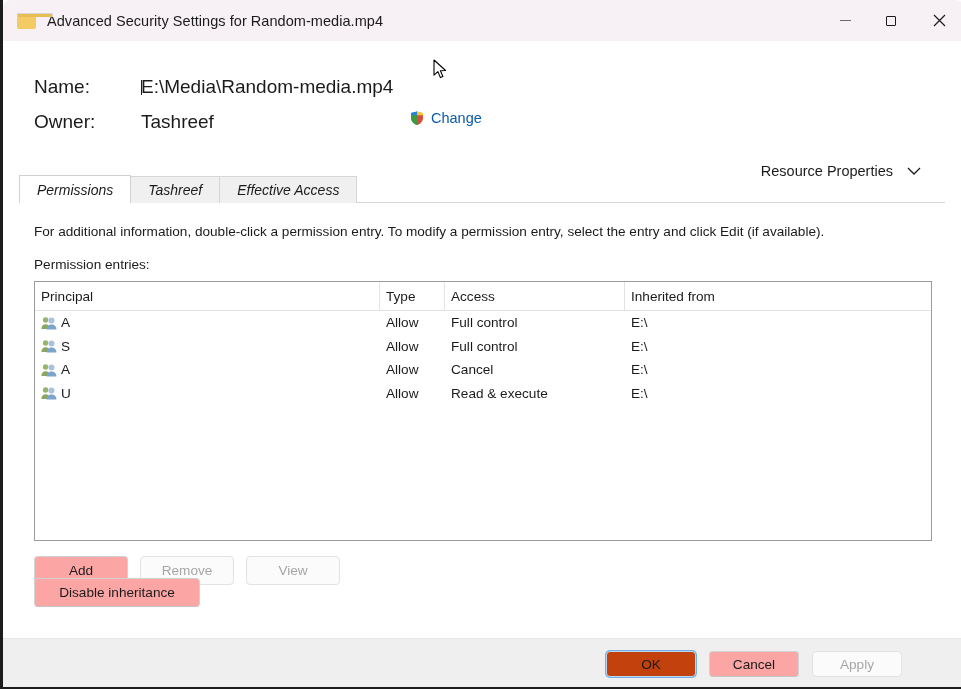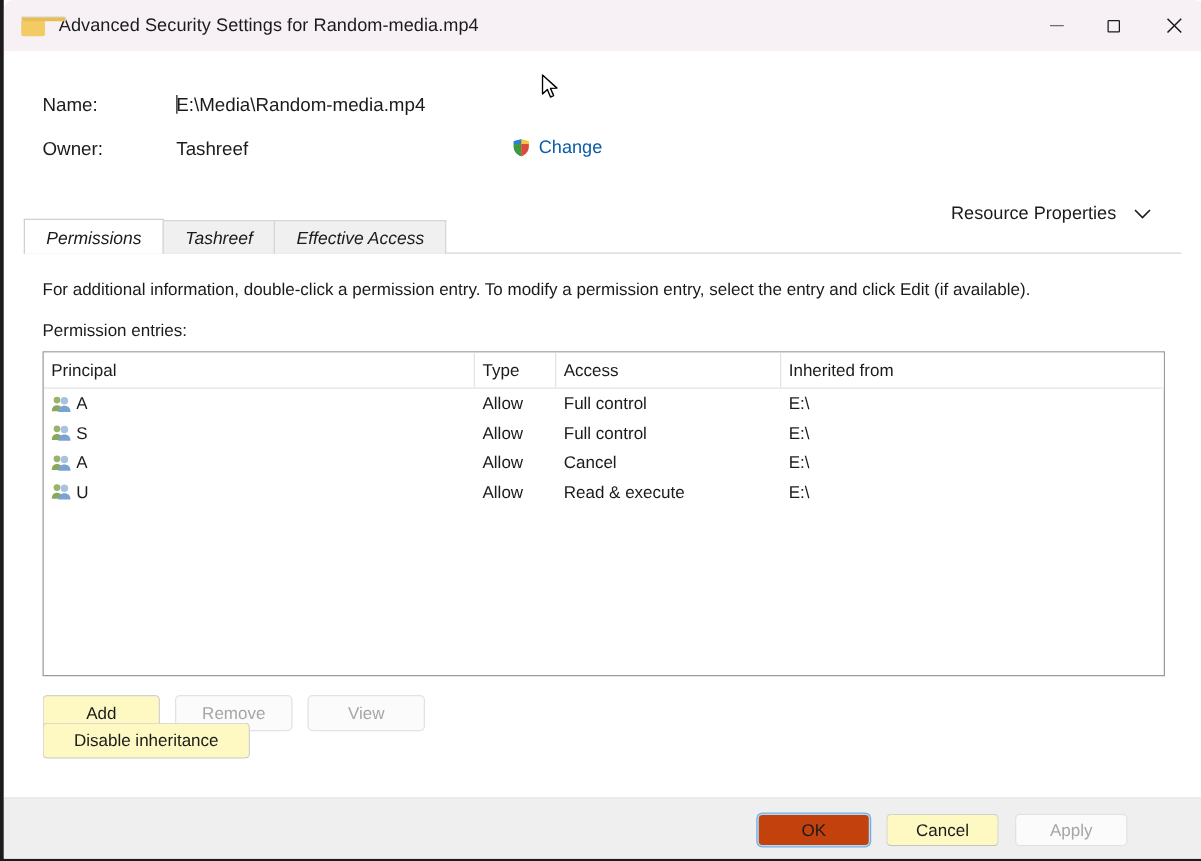--- a/index.html
+++ b/index.html
@@ -96,21 +96,21 @@
     left: 0;
     top: 41px;
     width: 958px;
     height: 597px;
     background: #ffffff;
     box-sizing: border-box;
   }
 
   .field-row {
     position: absolute;
-    font-size: 15px;
+    font-size: 19px;
     color: #1b1b1b;
     white-space: nowrap;
   }
   .lbl-name   { left: 31px; top: 35px; }
   .val-name   { left: 138px; top: 35px; }
   .lbl-owner  { left: 31px; top: 70px; }
   .val-owner  { left: 138px; top: 70px; }
 
   .text-caret {
     display: inline-block;
@@ -288,21 +288,21 @@
     max-width: 10px;
   }
 
   
   .btn {
     box-sizing: border-box;
     height: 29px;
     border: 1px solid #d2d2d2;
     border-bottom-color: #c4c4c4;
     border-radius: 4px;
-    background: #fef9c3;
+    background: #fca5a5;
     font-family: "Liberation Sans", sans-serif;
     font-size: 13.6px;
     color: #1b1b1b;
     display: inline-flex;
     align-items: center;
     justify-content: center;
     cursor: pointer;
     padding: 0;
   }
   .btn.disabled {

